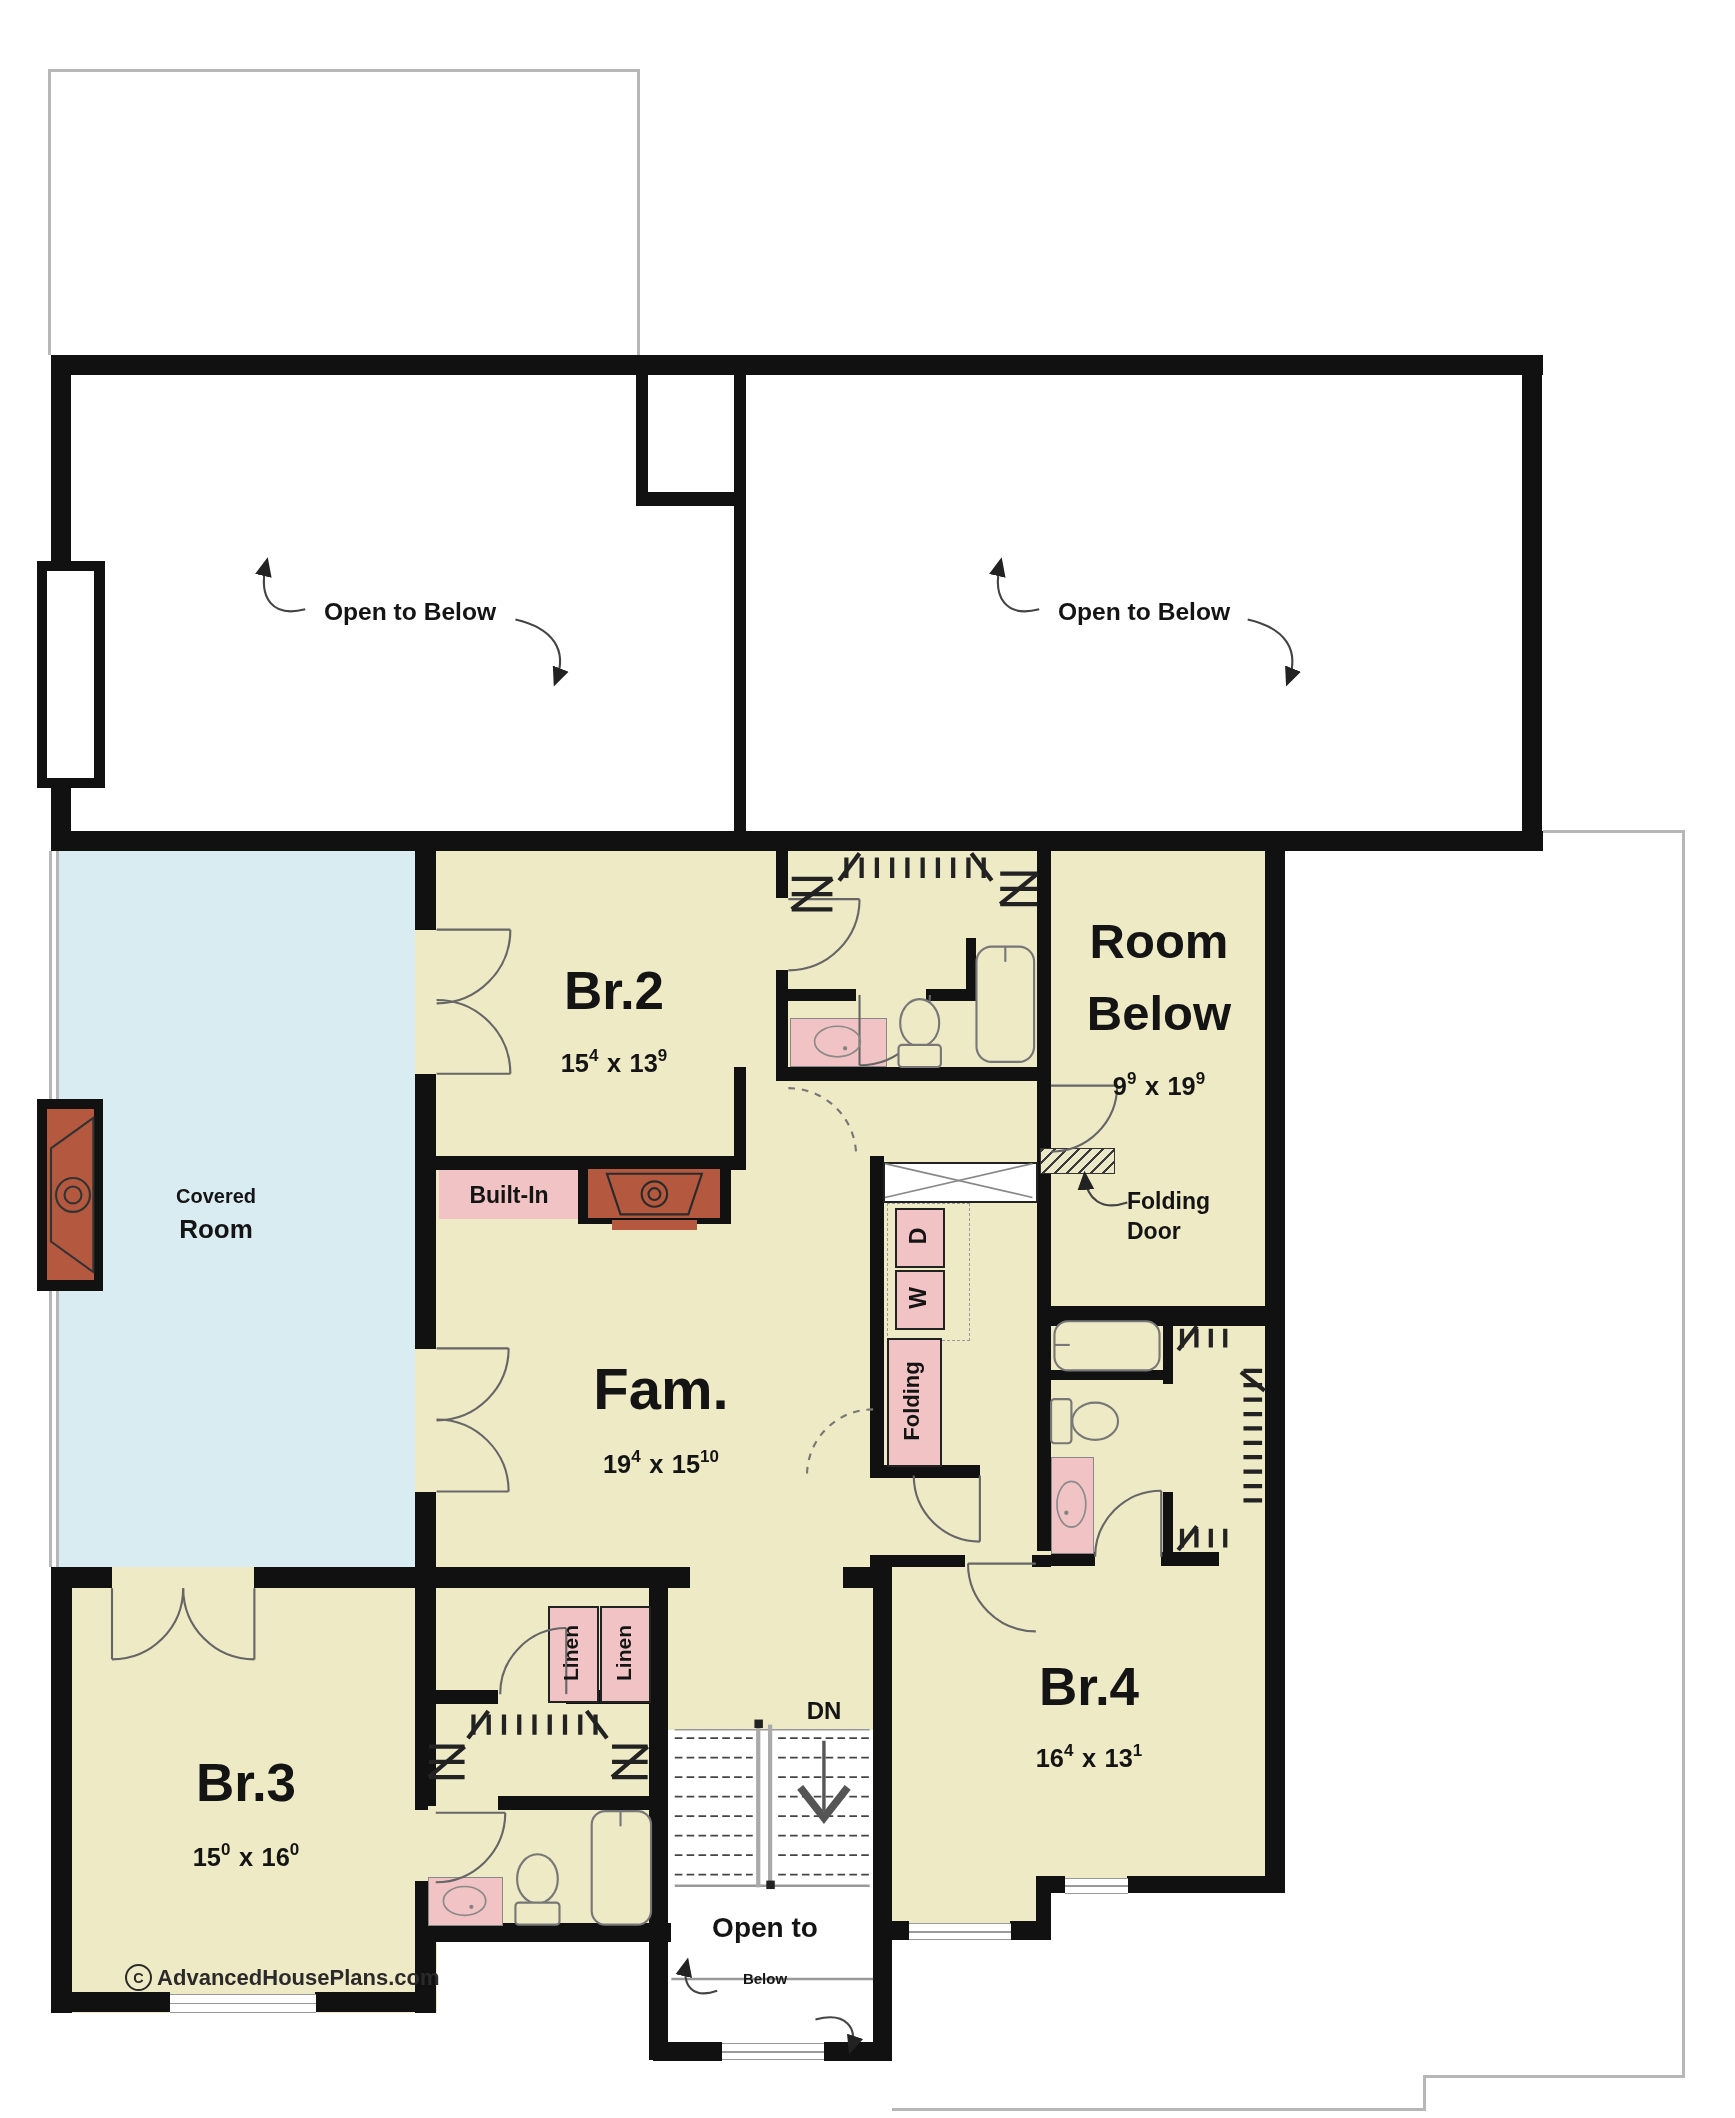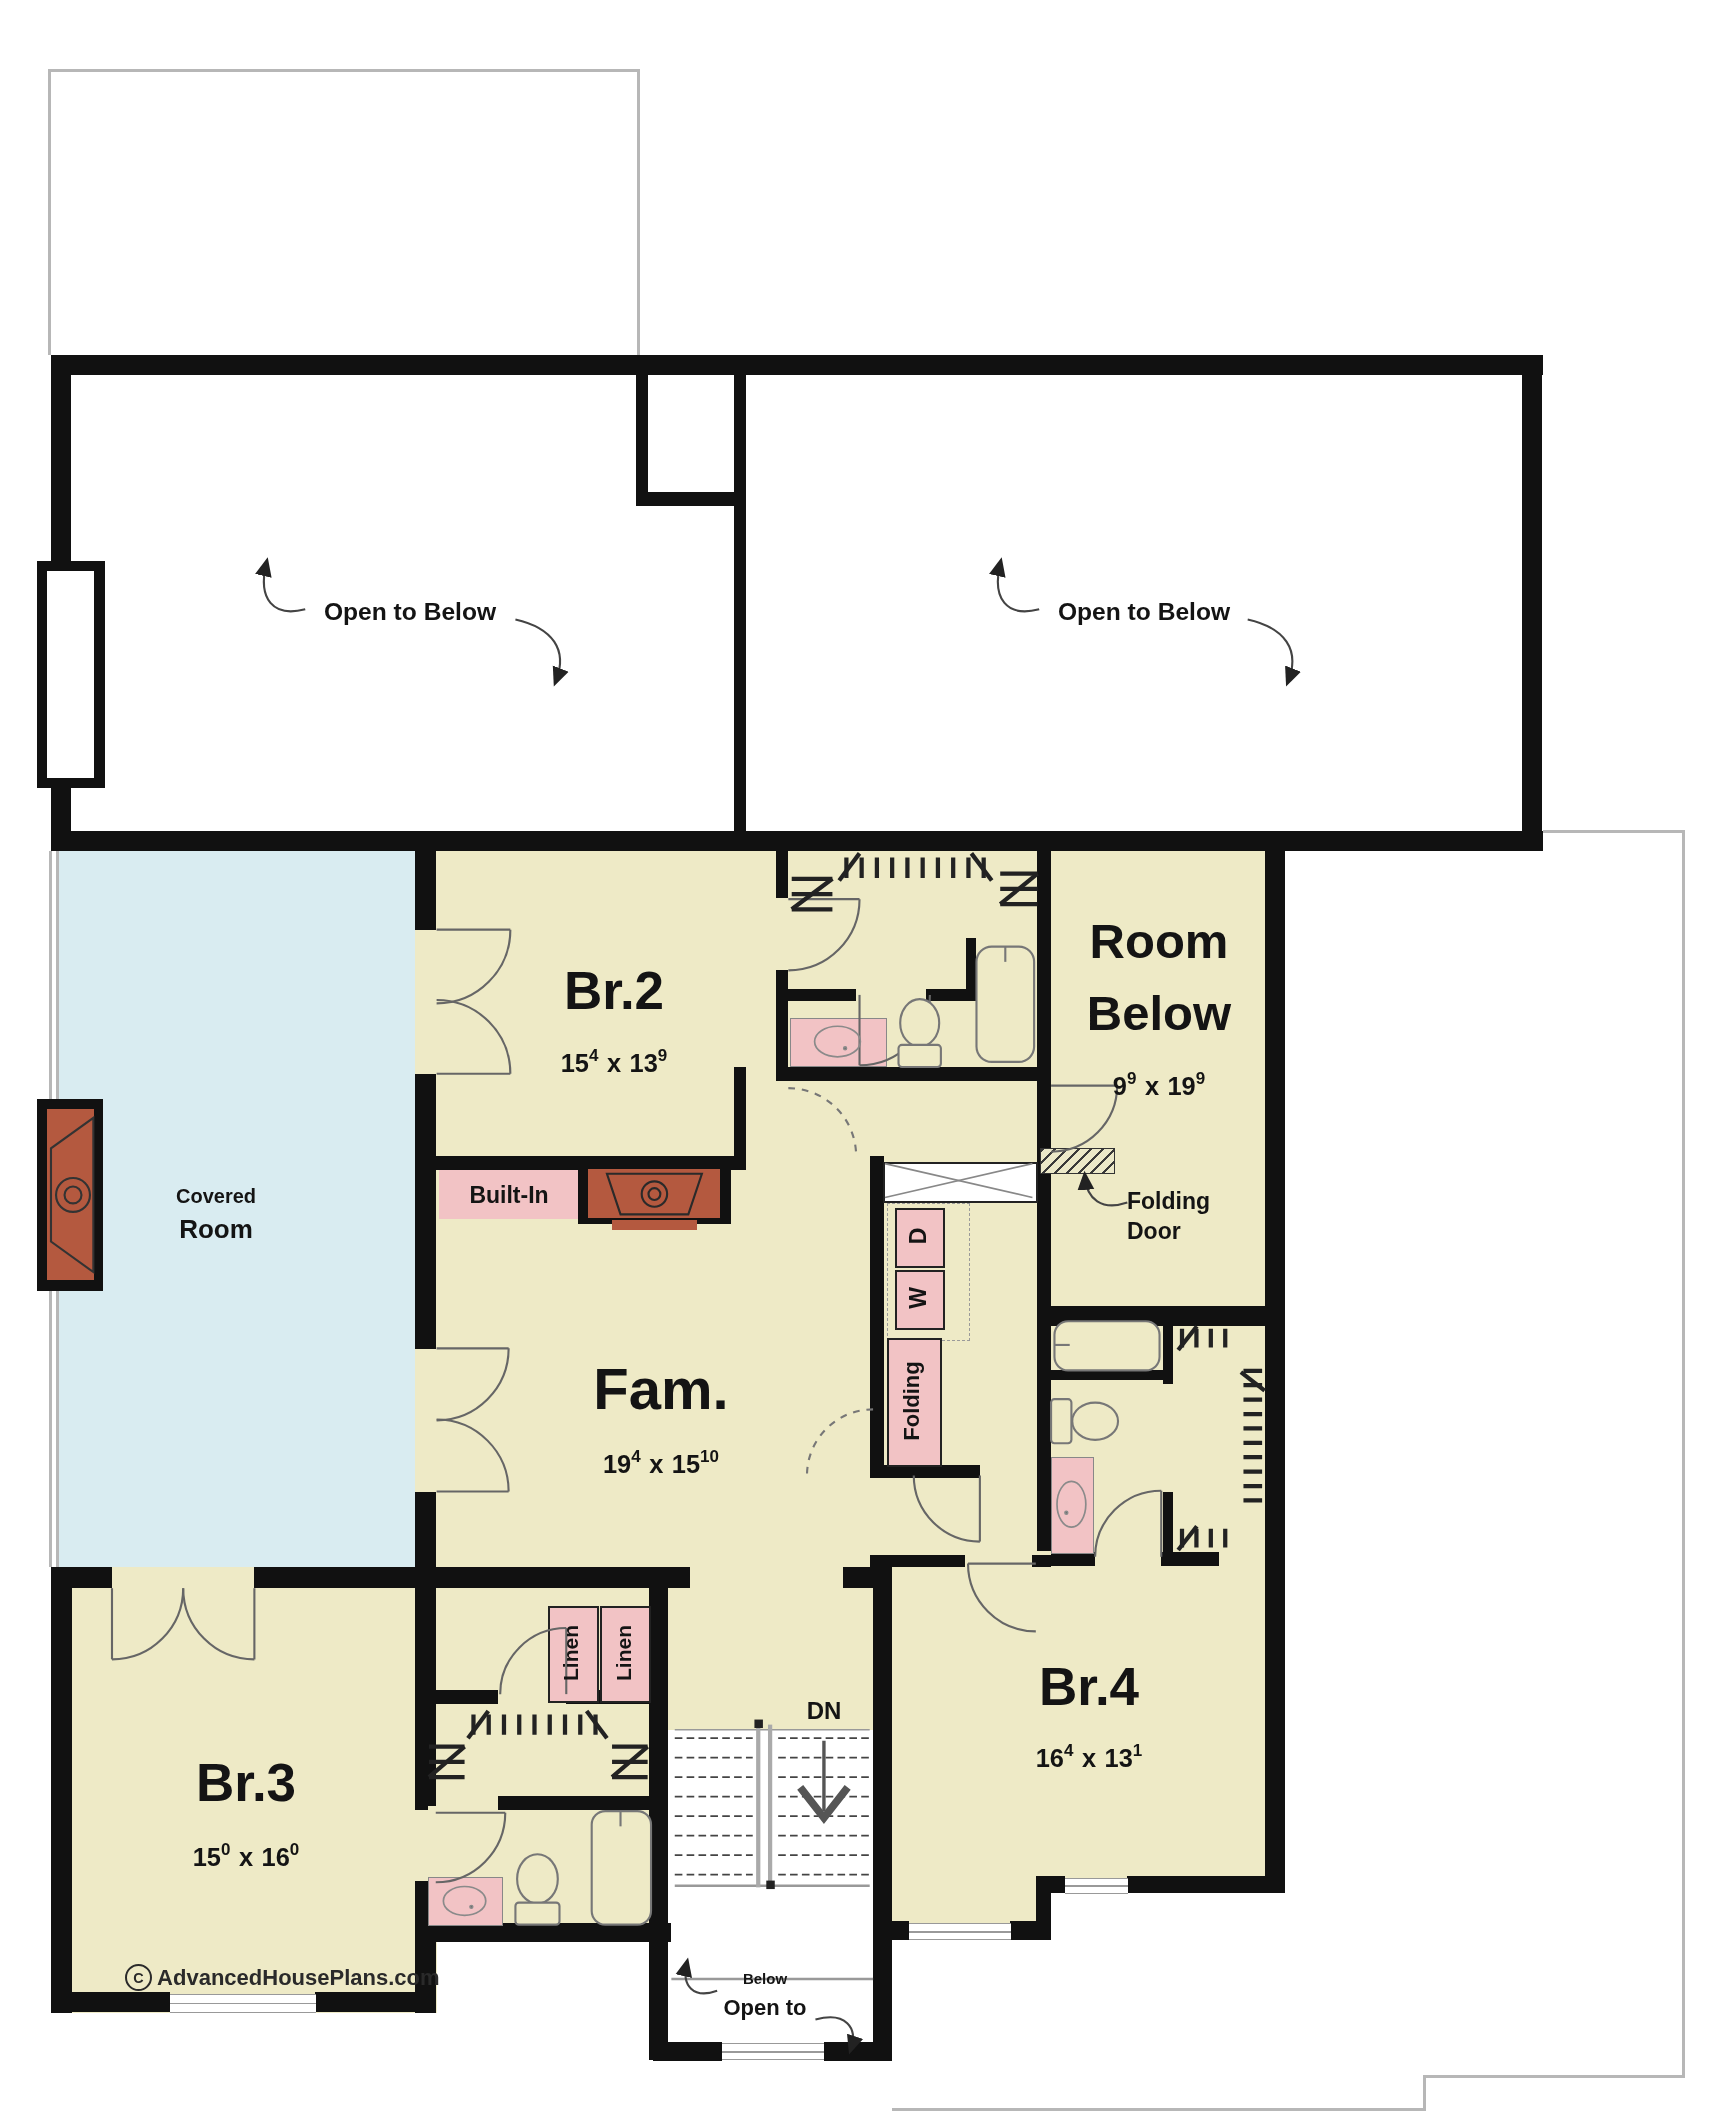--- a/index.html
+++ b/index.html
@@ -369,21 +369,21 @@
   </div>
 
   <div class="lab" style="left:509px;top:1179px;font-size:23px">Built-In</div>
   <div class="vlab" style="left:918px;top:1220px;font-size:23px">D</div>
   <div class="vlab" style="left:918px;top:1282px;font-size:23px">W</div>
   <div class="vlab" style="left:912px;top:1385px;font-size:22px">Folding</div>
   <div class="vlab" style="left:571px;top:1637px;font-size:21px">Linen</div>
   <div class="vlab" style="left:624px;top:1637px;font-size:21px">Linen</div>
 
   <div class="lab" style="left:824px;top:1695px;font-size:24px">DN</div>
-  <div class="lab" style="left:765px;top:1992px;font-size:22px">Open to</div>
+  <div class="lab" style="left:765px;top:1912px;font-size:28px">Open to</div>
   <div class="lab" style="left:765px;top:1963px;font-size:15px">Below</div>
 
   <div class="wm" style="position:absolute;left:125px;top:1948px">
     <span class="cc">C</span>
     <span>AdvancedHousePlans.com</span>
   </div>
 
 </div>
 
 

